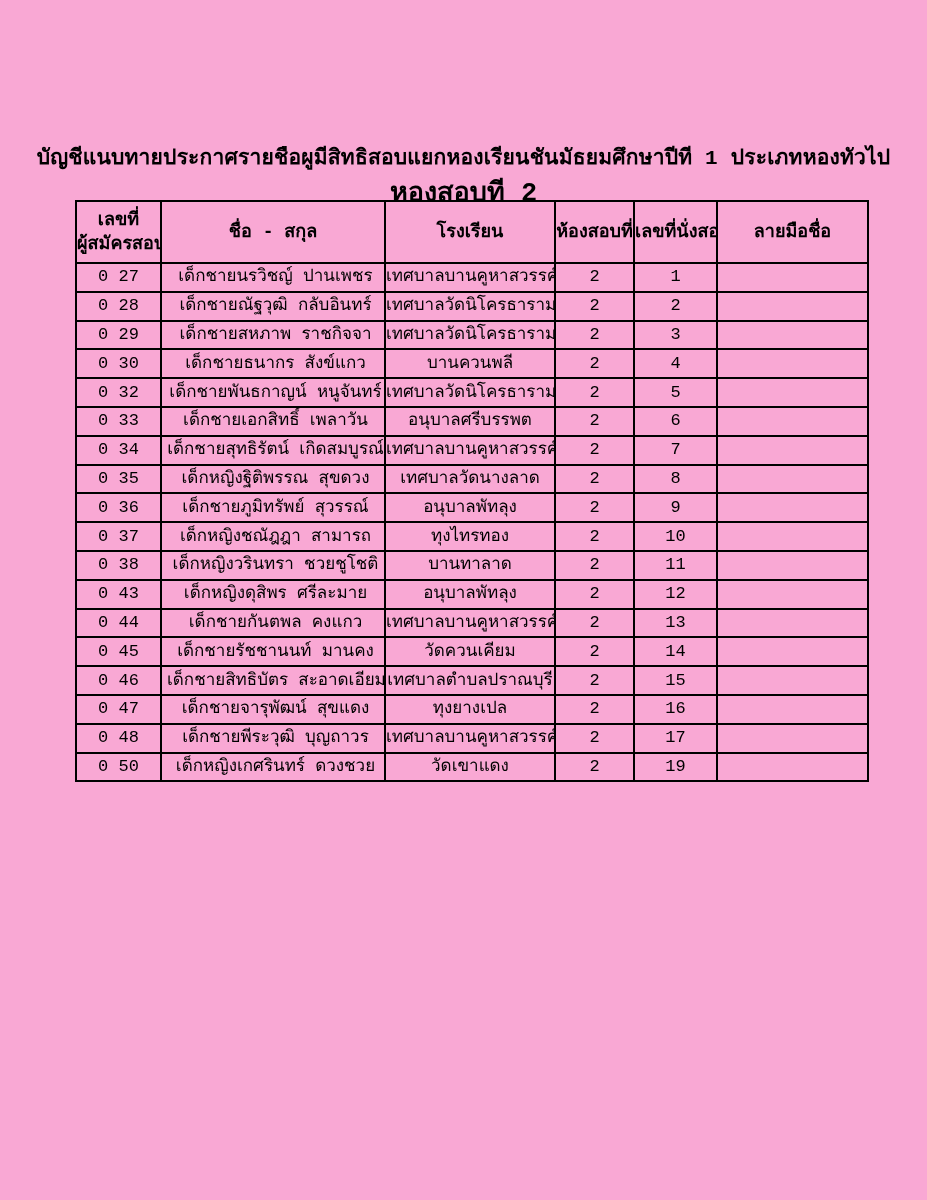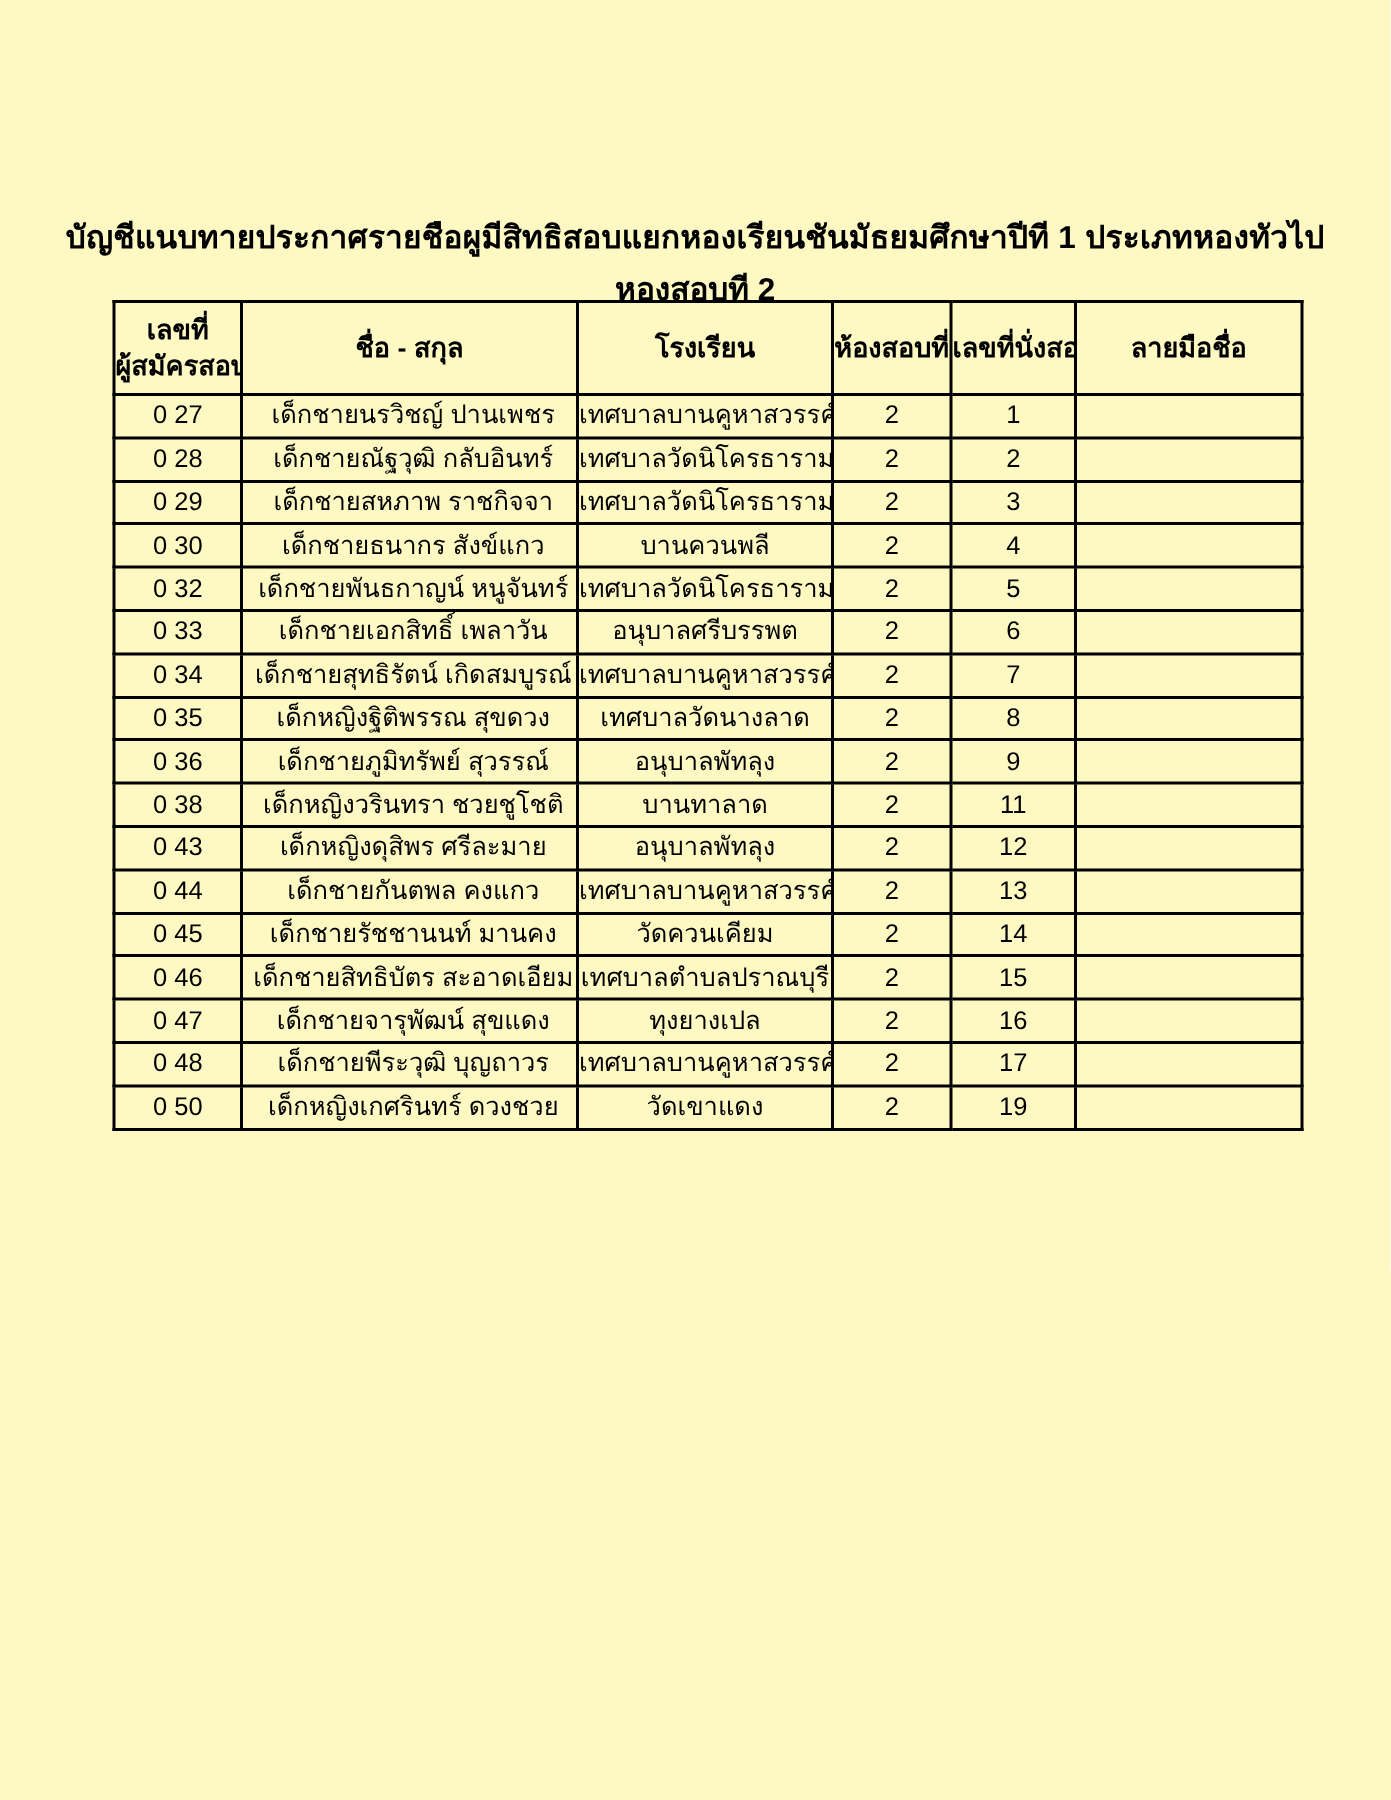--- a/index.html
+++ b/index.html
@@ -10,37 +10,38 @@
   body {
     width: 927px;
     height: 1200px;
     position: relative;
     font-family: "Liberation Sans", "DejaVu Sans", sans-serif;
     color: #000000;
   }
   .sheet {
     position: absolute;
     inset: 0;
-    background: #fef9c3;
+    background: #f9a8d4;
+    font-family: Liberation Mono, monospace;
   }
   .doc-title-block {
     position: absolute;
     top: 140px;
     left: 0;
     width: 100%;
     text-align: center;
   }
   .doc-title {
     font-size: 21px;
     font-weight: 700;
     line-height: 37px;
     letter-spacing: 0.2px;
   }
   .doc-subtitle {
-    font-size: 21px;
+    font-size: 27px;
     font-weight: 700;
     line-height: 34px;
   }
   table.student-table {
     position: absolute;
     left: 75px;
     top: 200px;
     width: 780px;
     border-collapse: collapse;
     table-layout: fixed;
@@ -168,20 +169,28 @@
         </tr>
         <tr>
           <td class="col-reg-no">0 36</td>
           <td class="col-name">เด็กชายภูมิทรัพย์  สุวรรณ์</td>
           <td class="col-school">อนุบาลพัทลุง</td>
           <td class="col-room">2</td>
           <td class="col-seat">9</td>
           <td class="col-signature"></td>
         </tr>
         <tr>
+          <td class="col-reg-no">0 37</td>
+          <td class="col-name">เด็กหญิงชณัฎฎา สามารถ</td>
+          <td class="col-school">ทุงไทรทอง</td>
+          <td class="col-room">2</td>
+          <td class="col-seat">10</td>
+          <td class="col-signature"></td>
+        </tr>
+        <tr>
           <td class="col-reg-no">0 38</td>
           <td class="col-name">เด็กหญิงวรินทรา  ชวยชูโชติ</td>
           <td class="col-school">บานทาลาด</td>
           <td class="col-room">2</td>
           <td class="col-seat">11</td>
           <td class="col-signature"></td>
         </tr>
         <tr>
           <td class="col-reg-no">0 43</td>
           <td class="col-name">เด็กหญิงดุสิพร  ศรีละมาย</td>

